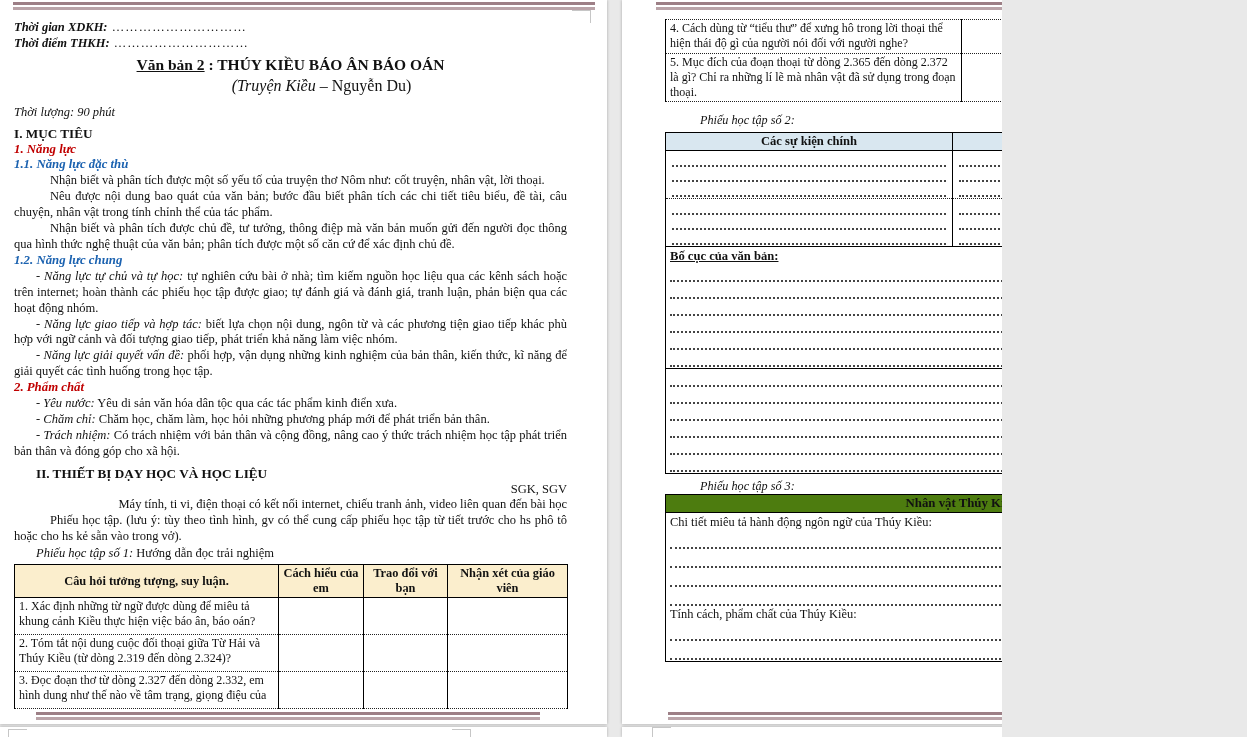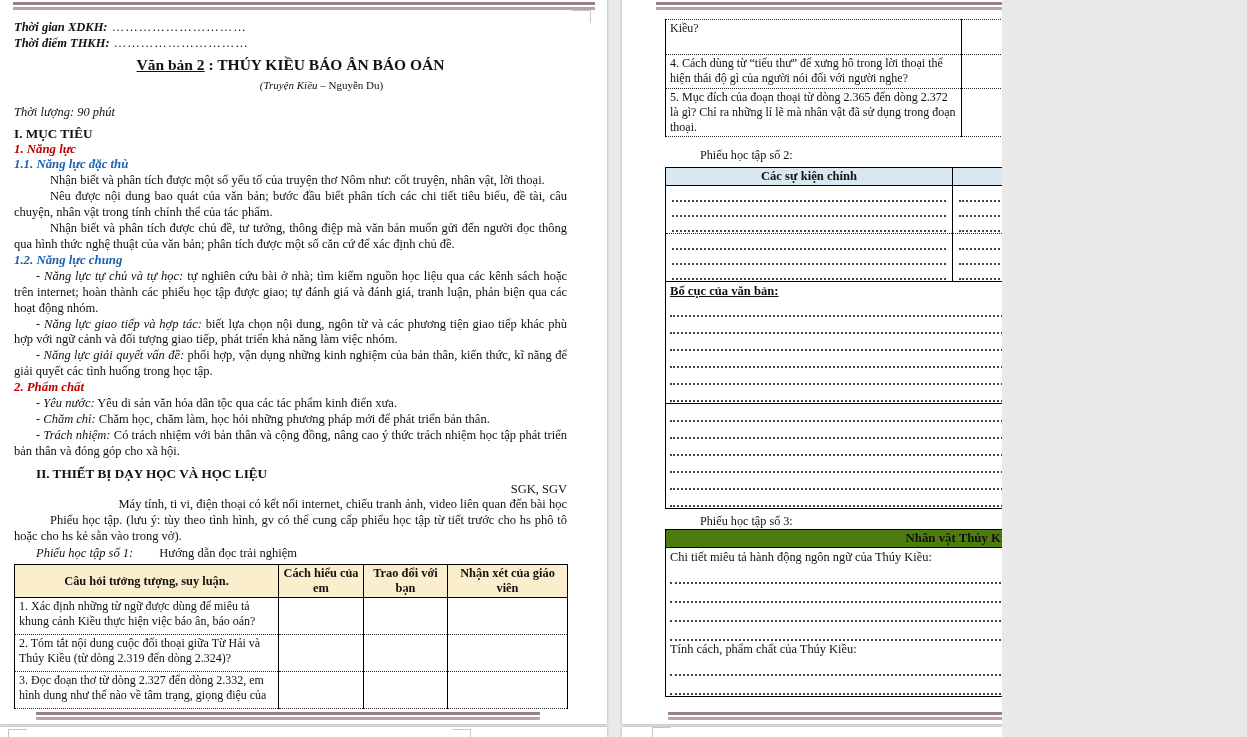--- a/index.html
+++ b/index.html
@@ -23,34 +23,34 @@
   .c-tl{border-left:1px solid #c6c6c6;border-top:1px solid #c6c6c6;}
   .c-tr{border-right:1px solid #c6c6c6;border-top:1px solid #c6c6c6;}
 
   .content-l{position:absolute;left:14px;top:20px;width:553px;font-size:12.5px;line-height:15.9px;}
   .content-r{position:absolute;left:43px;top:19px;width:573px;font-size:12.2px;line-height:15.5px;}
 
   .meta{font-weight:bold;font-style:italic;}
   .meta .dots{font-weight:normal;font-style:normal;letter-spacing:1px;}
   .doc-title{text-align:center;font-weight:bold;font-size:15.5px;line-height:21px;margin-top:2px;}
   .doc-title .lead{text-decoration:underline;}
-  .doc-subtitle{text-align:center;padding-left:62px;font-size:11px;margin-top:3px;}
+  .doc-subtitle{text-align:center;padding-left:62px;font-size:16px;margin-top:3px;}
   .doc-subtitle .it{font-style:italic;}
   .duration{font-style:italic;margin-top:11px;}
   .h-main{font-weight:bold;font-size:13.2px;margin-top:5px;}
   .h-red{color:#c00000;font-weight:bold;font-style:italic;font-size:12.8px;}
   .h-blue{color:#1b62b0;font-weight:bold;font-style:italic;font-size:12.8px;}
   .para{text-align:justify;text-indent:36px;}
   .dash{text-align:justify;text-indent:22px;}
   .dash .lead{font-style:italic;}
   .h-equip{font-weight:bold;font-size:13.2px;margin-top:6px;margin-left:22px;}
   .line-ind{text-indent:36px;text-align:right;}
   .caption{font-style:italic;margin-left:22px;margin-top:1px;}
-  .caption .rest{font-style:normal;margin-left:23px;}
-  .caption-r{margin-left:35px;}
+  .caption .rest{font-style:normal;}
+  .caption-r{font-style:italic;margin-left:35px;}
 
   table{border-collapse:collapse;table-layout:fixed;width:553px;}
   .content-r table{width:573px;}
   th,td{padding:1px 4px;vertical-align:top;font-size:12px;line-height:15px;}
   .t1{margin-top:2px;}
   .t1 th{background:#fbeecd;border:1px solid #000;font-weight:bold;text-align:center;vertical-align:middle;font-size:12.4px;}
   .t1 td{border-left:1px solid #000;border-right:1px solid #000;border-bottom:1px dotted #222;}
   .t1 tr.body-row td{border-top:1px dotted #222;}
   .t1 td{height:34px;}
   
@@ -185,26 +185,20 @@
     <div class="content-r">
 
       <table class="tc">
         <colgroup>
             <col style="width:296px">
             <col style="width:92px">
             <col style="width:90px">
             <col style="width:95px">
           </colgroup>
         <tbody>
-            <tr class="r1">
-          <td>Kiều?</td>
-          <td></td>
-          <td></td>
-          <td></td>
-        </tr>
         <tr class="r2">
           <td>4. Cách dùng từ “tiểu thư” để xưng hô trong lời thoại thể hiện thái độ gì của người nói đối với người nghe?</td>
           <td></td>
           <td></td>
           <td></td>
         </tr>
         <tr class="r3">
           <td>5. Mục đích của đoạn thoại từ dòng 2.365 đến dòng 2.372 là gì? Chỉ ra những lí lẽ mà nhân vật đã sử dụng trong đoạn thoại.</td>
           <td></td>
           <td></td>

